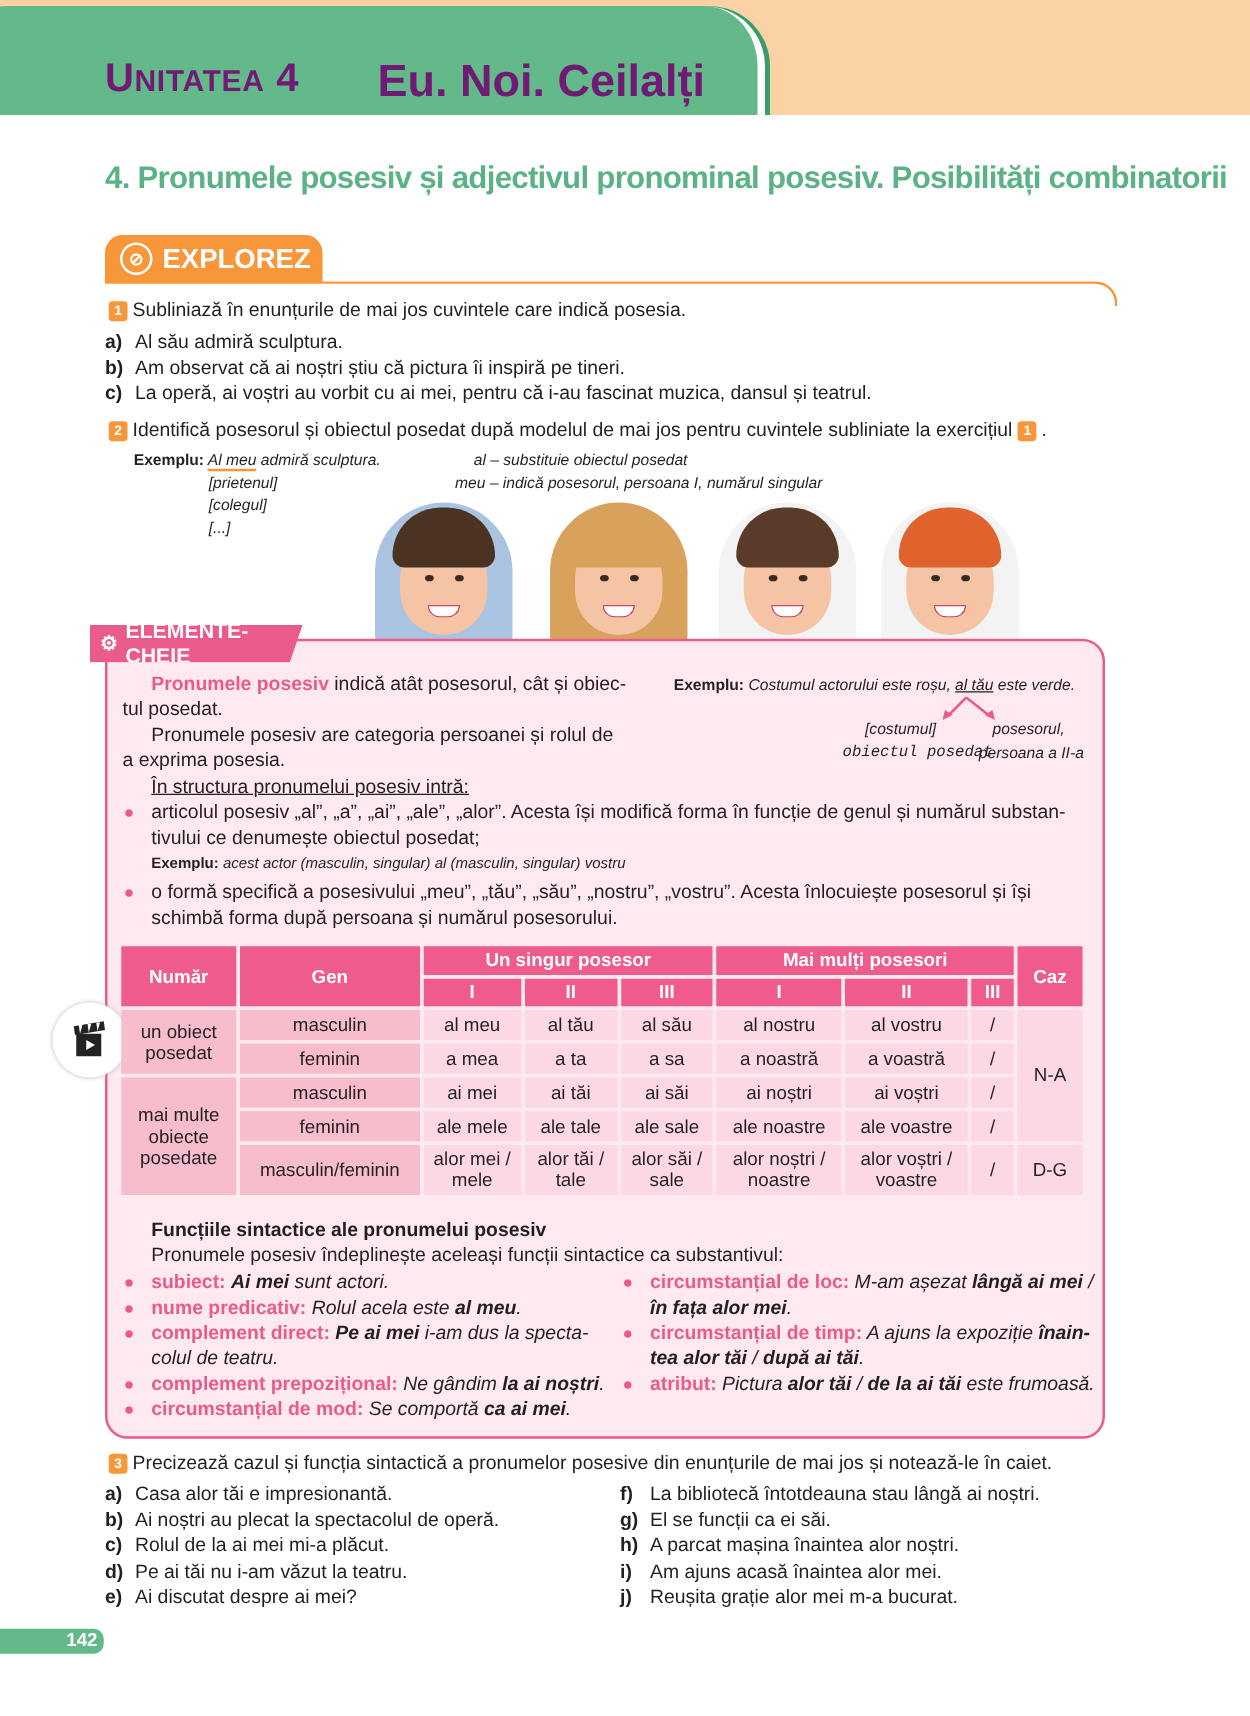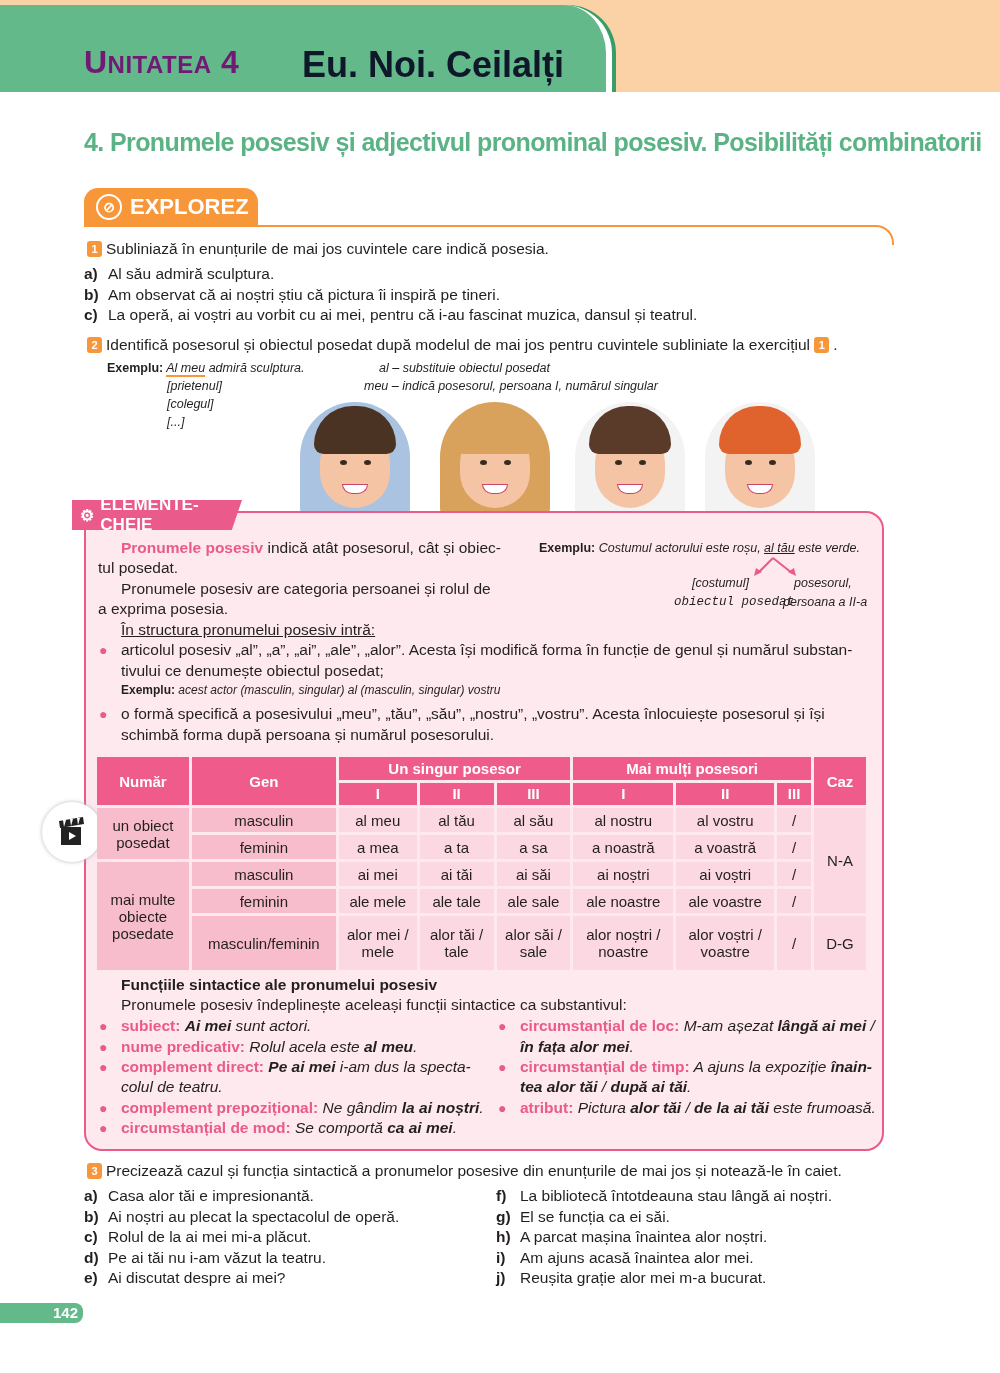--- a/index.html
+++ b/index.html
@@ -1,21 +1,21 @@
 <!DOCTYPE html>
 <html><head>
 <meta charset="utf-8">
 <style>
   * { box-sizing: border-box; margin: 0; padding: 0; }
   body { width: 1000px; height: 1373px; background: #ffffff; font-family: "Liberation Sans", sans-serif; color: #231f20; position: relative; overflow: hidden; }
   .top-band { position: absolute; left: 0; top: 0; width: 1000px; height: 92px; background: #fbd1a6; }
   .unit-tab { position: absolute; left: 0; top: 5px; width: 612px; height: 87px; background: #64b98a; border-radius: 0 48px 0 0; border-right: 6px solid #ffffff; box-shadow: 4px 0 0 #3a9d67; }
   .unit-label { position: absolute; left: 84px; top: 44px; font-size: 32px; font-weight: bold; color: #701a75; letter-spacing: 0.5px; }
   .unit-label .sc { font-size: 24px; }
-  .unit-title { position: absolute; left: 302px; top: 44px; font-size: 36px; font-weight: bold; color: #0f172a; }
+  .unit-title { position: absolute; left: 302px; top: 44px; font-size: 36px; font-weight: bold; color: #701a75; }
   .lesson-title { position: absolute; left: 84px; top: 128px; font-size: 25px; font-weight: bold; color: #5bb385; letter-spacing: -0.6px; }
   .explorez-tab { position: absolute; left: 84px; top: 188px; width: 174px; height: 38px; background: #f7973a; border-radius: 14px 14px 0 0; color: #fff; font-size: 22px; font-weight: bold; display: flex; align-items: center; padding-left: 12px; gap: 8px; }
   .compass { width: 26px; height: 26px; border: 2px solid #fff; border-radius: 50%; display:flex; align-items:center; justify-content:center; font-size: 14px; }
   .explorez-line { position: absolute; left: 84px; top: 225px; width: 810px; height: 20px; border-top: 2px solid #f7973a; border-right: 2px solid #f7973a; border-radius: 0 18px 0 0; }
   .num-badge { display: inline-block; width: 15px; height: 16px; background: #f7973a; color: #fff; font-size: 11px; font-weight: bold; text-align: center; line-height: 16px; border-radius: 3px; margin-right: 4px; vertical-align: 1px; }
   .line { position: absolute; font-size: 15.5px; white-space: nowrap; }
   .lbl { font-weight: bold; display: inline-block; width: 24px; }
   .ex { position: absolute; font-size: 12.5px; font-style: italic; white-space: nowrap; }
   .ex b { font-style: normal; }
   .ul-orange { border-bottom: 2px solid #f7973a; }
@@ -199,21 +199,21 @@
   </tr>
   <tr>
     <td class="c-gen">feminin</td>
     <td class="c-val">ale mele</td>
     <td class="c-val">ale tale</td>
     <td class="c-val">ale sale</td>
     <td class="c-val">ale noastre</td>
     <td class="c-val">ale voastre</td>
     <td class="c-val">/</td>
   </tr>
-  <tr style="height:54px;">
+  <tr style="height:40px;">
     <td class="c-gen">masculin/feminin</td>
     <td class="c-val">alor mei / mele</td>
     <td class="c-val">alor tăi / tale</td>
     <td class="c-val">alor săi / sale</td>
     <td class="c-val">alor noștri / noastre</td>
     <td class="c-val">alor voștri / voastre</td>
     <td class="c-val">/</td>
     <td class="c-caz">D-G</td>
   </tr>
 </tbody>
@@ -237,18 +237,18 @@
 
 <div class="line" style="left:87px; top:1162px;"><span class="num-badge">3</span><span>Precizează cazul și funcția sintactică a pronumelor posesive din enunțurile de mai jos și notează-le în caiet.</span></div>
 
 <div class="line" style="left:84px; top:1187px;"><span class="lbl">a)</span><span>Casa alor tăi e impresionantă.</span></div>
 <div class="line" style="left:84px; top:1208px;"><span class="lbl">b)</span><span>Ai noștri au plecat la spectacolul de operă.</span></div>
 <div class="line" style="left:84px; top:1228px;"><span class="lbl">c)</span><span>Rolul de la ai mei mi-a plăcut.</span></div>
 <div class="line" style="left:84px; top:1249px;"><span class="lbl">d)</span><span>Pe ai tăi nu i-am văzut la teatru.</span></div>
 <div class="line" style="left:84px; top:1269px;"><span class="lbl">e)</span><span>Ai discutat despre ai mei?</span></div>
 
 <div class="line" style="left:496px; top:1187px;"><span class="lbl">f)</span><span>La bibliotecă întotdeauna stau lângă ai noștri.</span></div>
-<div class="line" style="left:496px; top:1208px;"><span class="lbl">g)</span><span>El se funcția ca ei săi.</span></div>
+<div class="line" style="left:496px; top:1208px;"><span class="lbl">g)</span><span>El se funcții ca ei săi.</span></div>
 <div class="line" style="left:496px; top:1228px;"><span class="lbl">h)</span><span>A parcat mașina înaintea alor noștri.</span></div>
 <div class="line" style="left:496px; top:1249px;"><span class="lbl">i)</span><span>Am ajuns acasă înaintea alor mei.</span></div>
 <div class="line" style="left:496px; top:1269px;"><span class="lbl">j)</span><span>Reușita grație alor mei m-a bucurat.</span></div>
 
 <div class="page-num">142</div>
 
 </body></html>

